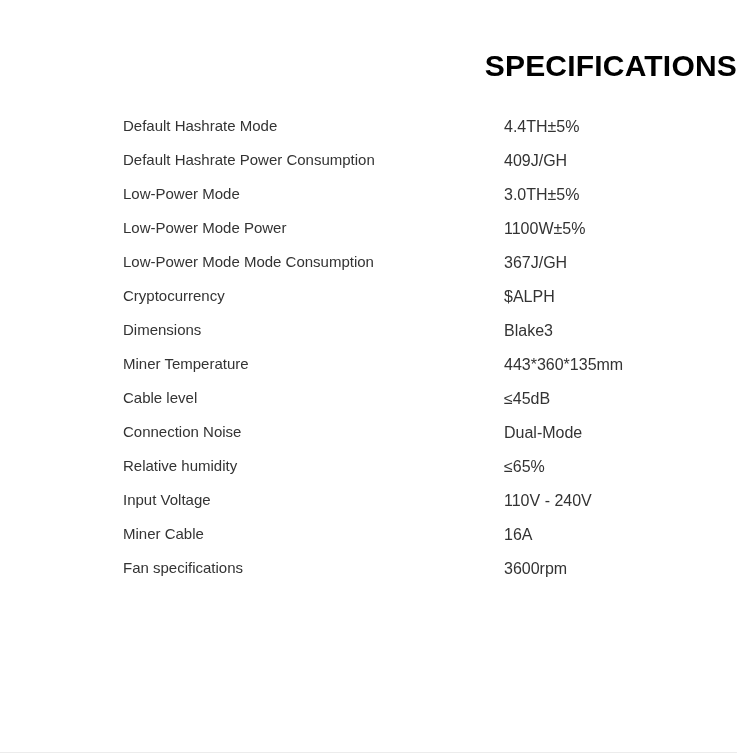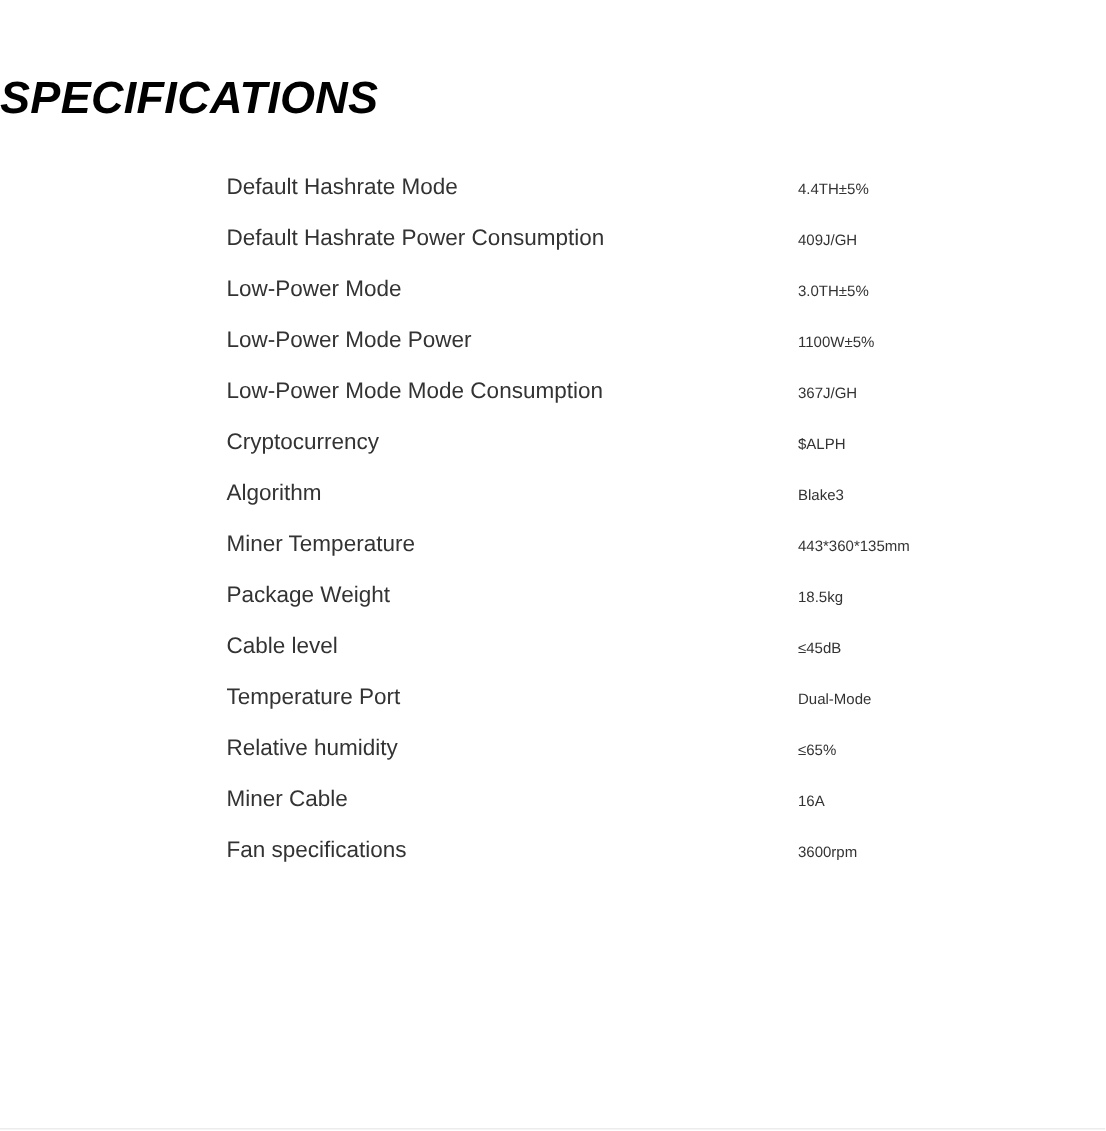--- a/index.html
+++ b/index.html
@@ -19,55 +19,53 @@
     width:737px;
     height:754px;
     background:var(--bg-color);
     overflow:hidden;
   }
   .page-title{
     position:absolute;
     top:51px;
     left:0;
     width:100%;
-    text-align:left;
+    text-align:right;
     font-size:30px;
     line-height:30px;
     font-weight:700;
     color:var(--title-color);
     letter-spacing:0.2px;
-    font-style:italic;
   }
   .spec-table{
     position:absolute;
     top:108px;
     left:0;
     right:0;
-    margin-left:28px;
   }
   .spec-row{
     position:relative;
     height:34px;
   }
   .spec-label{
     position:absolute;
     left:123px;
     top:50%;
     transform:translateY(-50%);
     font-size:15px;
     line-height:17px;
     color:var(--text-color);
     white-space:nowrap;
   }
   .spec-value{
     position:absolute;
     left:504px;
     top:50%;
     transform:translateY(calc(-50% + 2px));
-    font-size:10px;
+    font-size:16px;
     line-height:16px;
     color:var(--text-color);
     white-space:nowrap;
   }
   .bottom-divider{
     position:absolute;
     left:0;
     right:0;
     top:752px;
     height:1px;
@@ -106,52 +104,52 @@
     <span class="spec-label">Low-Power Mode Mode Consumption</span>
     <span class="spec-value">367J/GH</span>
   </div>
 
   <div class="spec-row">
     <span class="spec-label">Cryptocurrency</span>
     <span class="spec-value">$ALPH</span>
   </div>
 
   <div class="spec-row">
-    <span class="spec-label">Algorithm</span>
+    <span class="spec-label">Dimensions</span>
     <span class="spec-value">Blake3</span>
   </div>
 
   <div class="spec-row">
     <span class="spec-label">Miner Temperature</span>
     <span class="spec-value">443*360*135mm</span>
   </div>
 
 
 
-  <div class="spec-row">
-    <span class="spec-label">Package Weight</span>
-    <span class="spec-value">18.5kg</span>
-  </div>
 
   <div class="spec-row">
     <span class="spec-label">Cable level</span>
     <span class="spec-value">≤45dB</span>
   </div>
 
   <div class="spec-row">
-    <span class="spec-label">Temperature Port</span>
+    <span class="spec-label">Connection Noise</span>
     <span class="spec-value">Dual-Mode</span>
   </div>
 
 
   <div class="spec-row">
     <span class="spec-label">Relative humidity</span>
     <span class="spec-value">≤65%</span>
   </div>
 
+  <div class="spec-row">
+    <span class="spec-label">Input Voltage</span>
+    <span class="spec-value">110V - 240V</span>
+  </div>
 
   <div class="spec-row">
     <span class="spec-label">Miner Cable</span>
     <span class="spec-value">16A</span>
   </div>
 
   <div class="spec-row">
     <span class="spec-label">Fan specifications</span>
     <span class="spec-value">3600rpm</span>
   </div>

